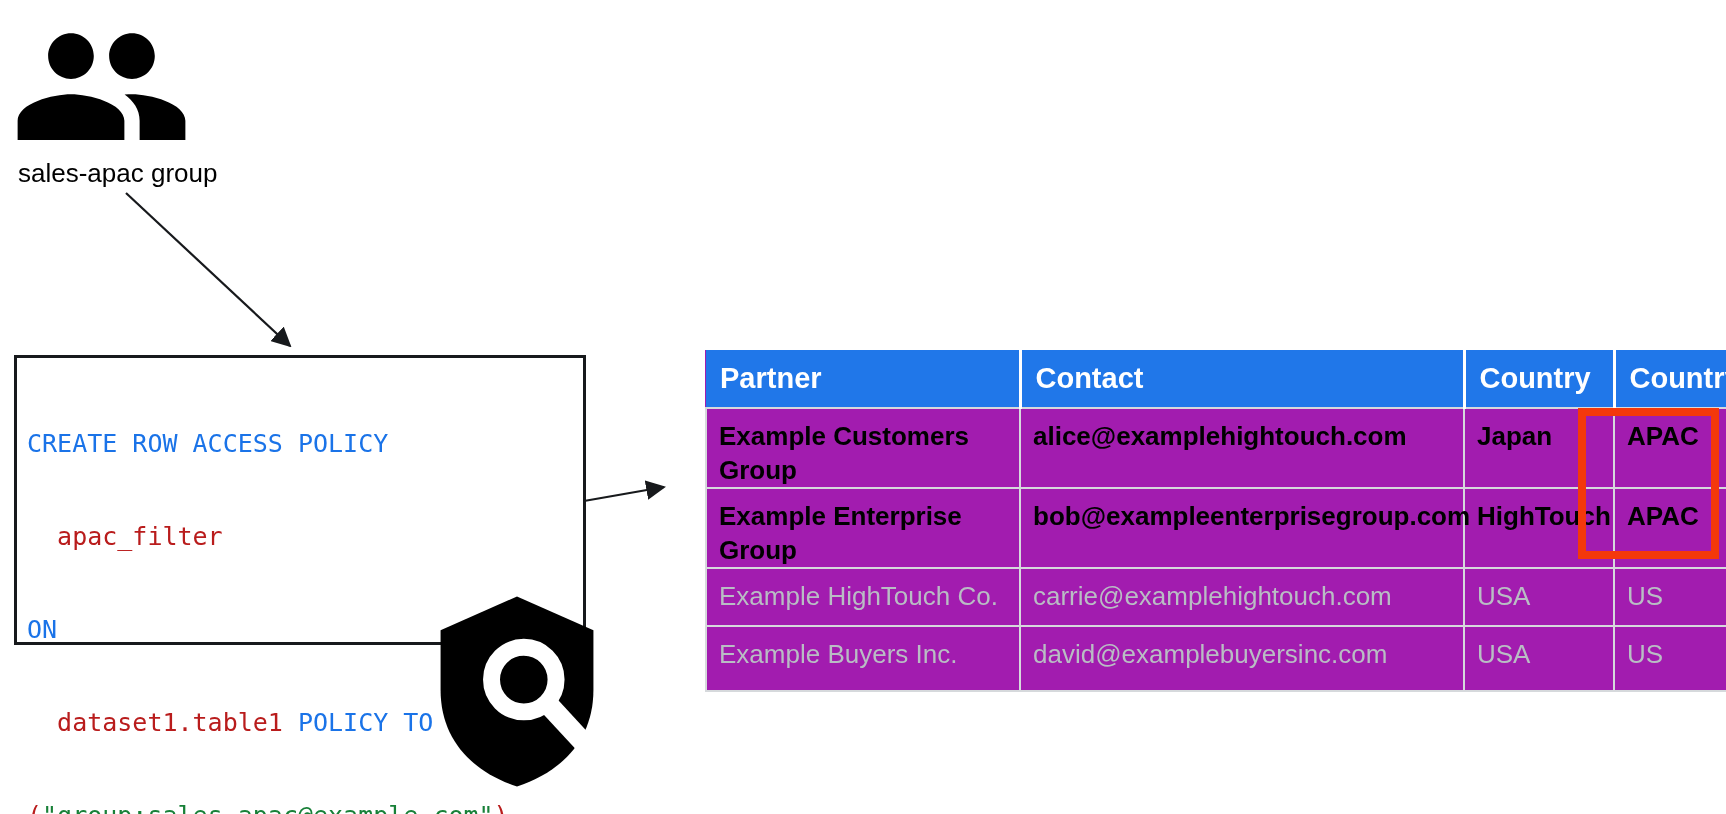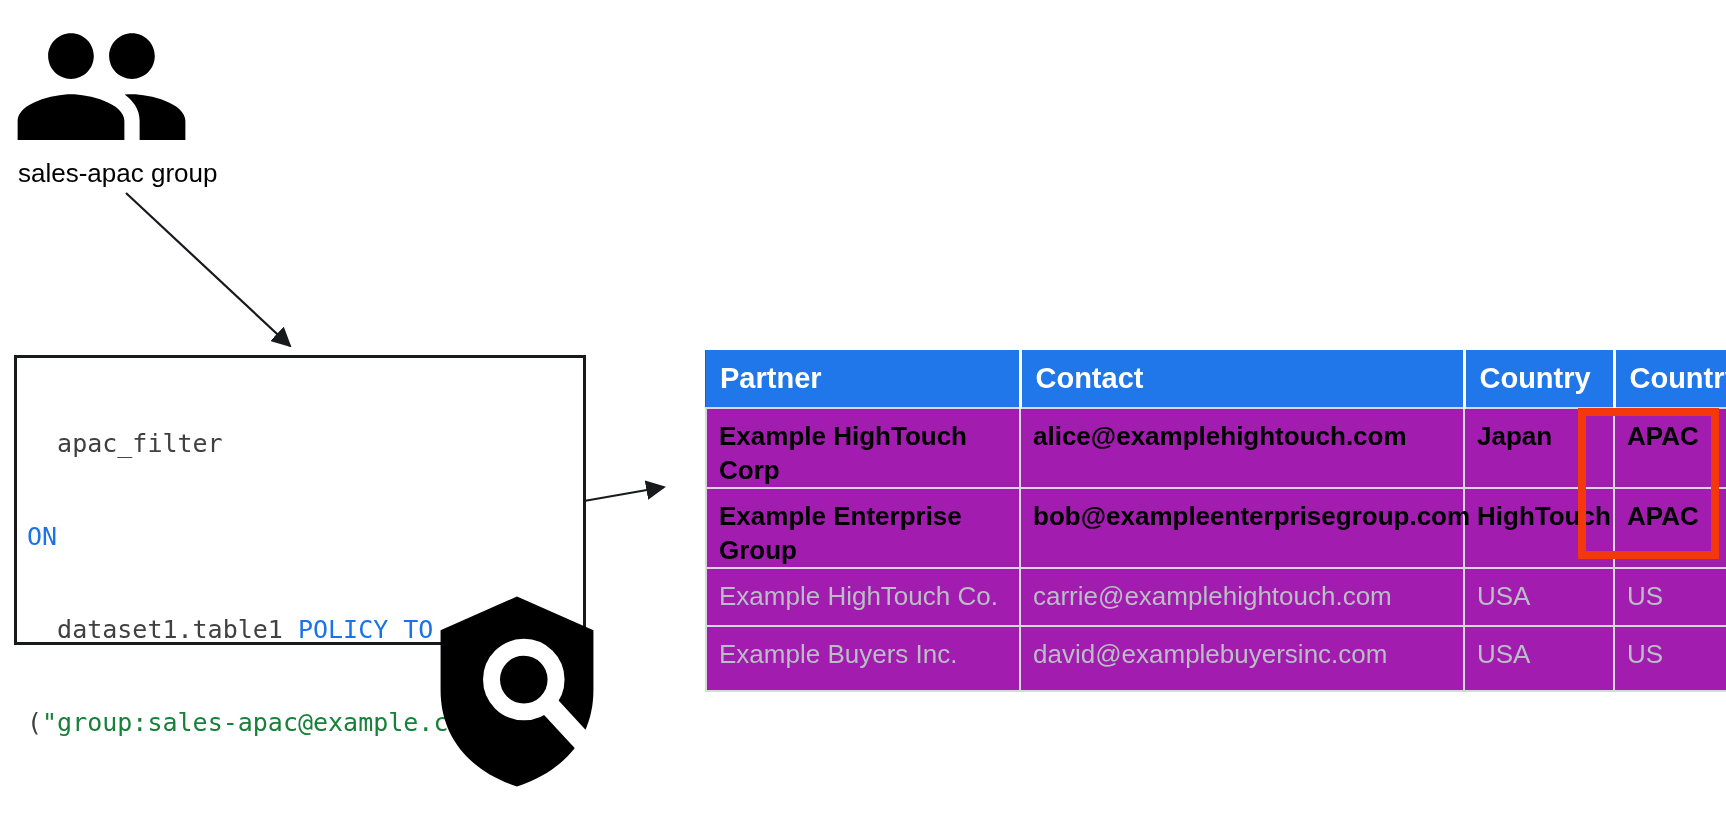--- a/index.html
+++ b/index.html
@@ -15,21 +15,21 @@
   
   .code-box{
     position:absolute;left:14px;top:355px;width:572px;height:290px;
     box-sizing:border-box;border:3px solid #17191c;background:#ffffff;z-index:1;
     padding:8px 0 0 10px;
     font-family:"DejaVu Sans Mono","Liberation Mono",monospace;
     font-size:25px;line-height:31px;white-space:pre;
   }
   .code-line{display:block;white-space:pre;}
   .kw{color:#1a73e8;}
-  .idt{color:#404040;}
+  .idt{color:#b91c1c;}
   .str{color:#188038;}
   
   .shield{position:absolute;left:432px;top:593px;z-index:5;}
   
   .partners{
     position:absolute;left:705px;top:350px;width:1042px;z-index:2;
     border-collapse:collapse;table-layout:fixed;background:#a21caf;
   }
   .partners th{
     background:#2077e9;color:#ffffff;font-size:29px;font-weight:bold;text-align:left;
@@ -64,20 +64,21 @@
     <defs>
       <marker id="ah" viewBox="0 0 10 10" refX="9" refY="5" markerWidth="9" markerHeight="9" orient="auto-start-reverse">
         <path d="M0,0 L10,5 L0,10 z" fill="#17191c"></path>
       </marker>
     </defs>
     <line x1="126" y1="193" x2="290" y2="346" stroke="#17191c" stroke-width="2.2" marker-end="url(#ah)"></line>
     <line x1="584" y1="501" x2="664" y2="487" stroke="#17191c" stroke-width="2.2" marker-end="url(#ah)"></line>
   </svg>
 
   <div class="code-box">
+    <span class="code-line"><span class="kw">CREATE ROW ACCESS POLICY</span></span>
     <span class="code-line"><span class="idt">  apac_filter</span></span>
     <span class="code-line"><span class="kw">ON</span></span>
     <span class="code-line"><span class="idt">  dataset1.table1 </span><span class="kw">POLICY TO</span></span>
     <span class="code-line"><span class="idt">(</span><span class="str">"group:sales-apac@example.com"</span><span class="idt">)</span></span>
     
     
   </div>
 
   <svg class="shield" width="170" height="197" viewBox="0 0 100 116">
     <path fill="#000000" d="M50 2 L95 22 L95 57 C95 86 77 105 50 114 C23 105 5 86 5 57 L5 22 Z"></path>
@@ -95,21 +96,21 @@
     <thead>
       <tr>
         <th>Partner</th>
         <th>Contact</th>
         <th>Country</th>
         <th>Country</th>
       </tr>
     </thead>
     <tbody>
       <tr class="active r1">
-        <td>Example HighTouch Corp</td>
+        <td>Example Customers Group</td>
         <td>alice@examplehightouch.com</td>
         <td>Japan</td>
         <td>APAC</td>
       </tr>
       <tr class="active r2">
         <td>Example Enterprise Group</td>
         <td>bob@exampleenterprisegroup.com</td>
         <td>HighTouch</td>
         <td>APAC</td>
       </tr>

